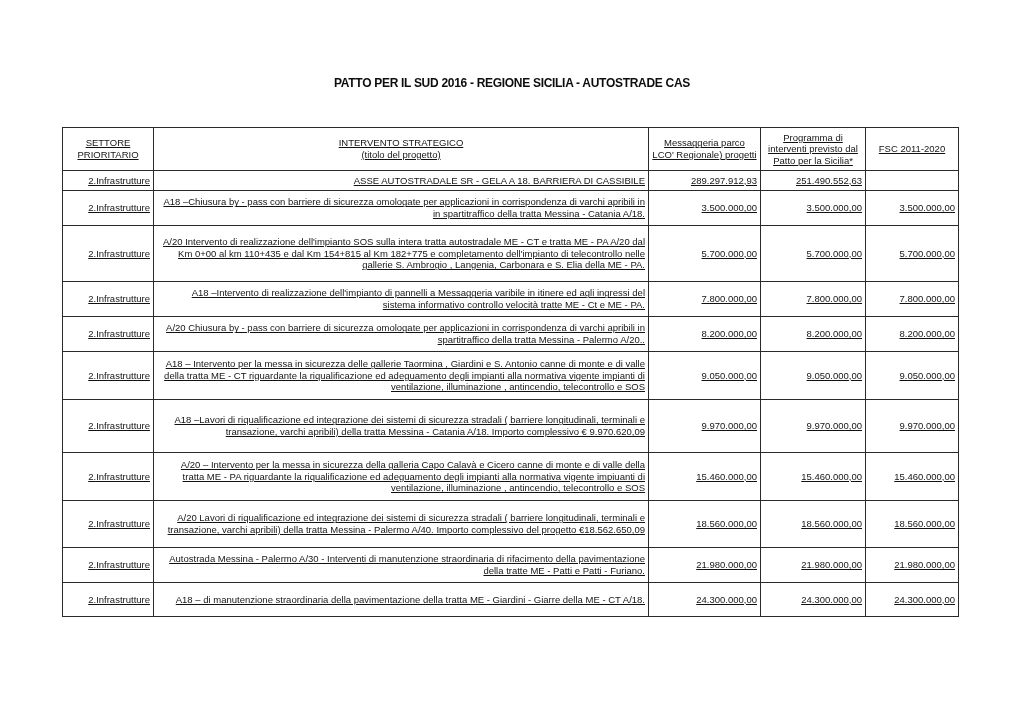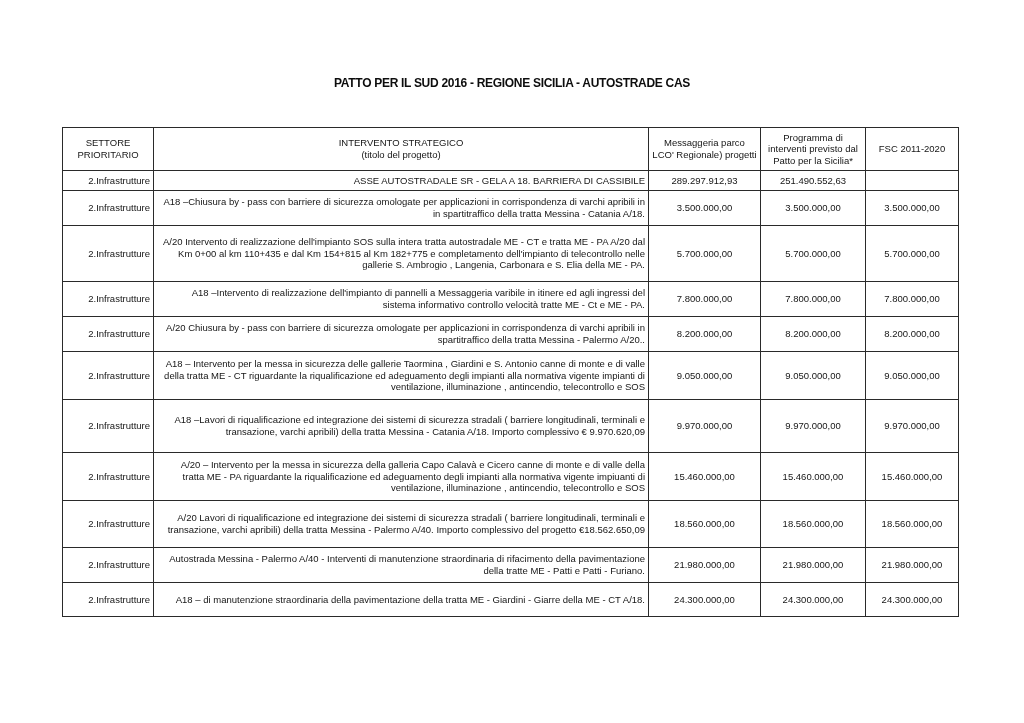--- a/index.html
+++ b/index.html
@@ -29,20 +29,21 @@
     letter-spacing: -0.3px;
     color: #0d0d0d;
   }
   table.data-table {
     position: absolute;
     left: 62px;
     top: 127px;
     width: 896px;
     border-collapse: collapse;
     table-layout: fixed;
+    text-decoration: underline;
   }
   table.data-table td, table.data-table th {
     border: 1.5px solid #2a2a2a;
     font-size: 9.5px;
     line-height: 1.22;
     vertical-align: middle;
     overflow: hidden;
     padding: 1px 3px;
     font-weight: normal;
     color: #151515;
@@ -56,21 +57,21 @@
   td.c-settore {
     text-align: right;
     margin-left: 32px;
   }
   td.c-intervento {
     text-align: right;
     padding-left: 4px;
     padding-right: 6px;
   }
   td.c-amount {
-    text-align: center;
+    text-align: right;
     padding-right: 4px;
     white-space: nowrap;
   }
 </style>
 </head>
 <body>
 
 <div class="page">
 
   <div class="doc-title">PATTO PER IL SUD 2016 - REGIONE SICILIA - AUTOSTRADE CAS</div>
@@ -156,21 +157,21 @@
     </tr>
         <tr style="height: 47px;">
       <td class="c-settore">2.Infrastrutture</td>
       <td class="c-intervento">A/20 Lavori di riqualificazione ed integrazione dei sistemi di sicurezza stradali ( barriere longitudinali, terminali e transazione, varchi apribili) della tratta Messina - Palermo A/40. Importo complessivo del progetto €18.562.650,09</td>
       <td class="c-amount">18.560.000,00</td>
       <td class="c-amount">18.560.000,00</td>
       <td class="c-amount">18.560.000,00</td>
     </tr>
         <tr style="height: 35px;">
       <td class="c-settore">2.Infrastrutture</td>
-      <td class="c-intervento">Autostrada Messina - Palermo A/40 - Interventi di manutenzione straordinaria di rifacimento della pavimentazione della tratte ME - Patti e Patti - Furiano.</td>
+      <td class="c-intervento">Autostrada Messina - Palermo A/30 - Interventi di manutenzione straordinaria di rifacimento della pavimentazione della tratte ME - Patti e Patti - Furiano.</td>
       <td class="c-amount">21.980.000,00</td>
       <td class="c-amount">21.980.000,00</td>
       <td class="c-amount">21.980.000,00</td>
     </tr>
         <tr style="height: 34px;">
       <td class="c-settore">2.Infrastrutture</td>
       <td class="c-intervento">A18 – di manutenzione straordinaria della pavimentazione della tratta ME - Giardini - Giarre della ME - CT A/18.</td>
       <td class="c-amount">24.300.000,00</td>
       <td class="c-amount">24.300.000,00</td>
       <td class="c-amount">24.300.000,00</td>

